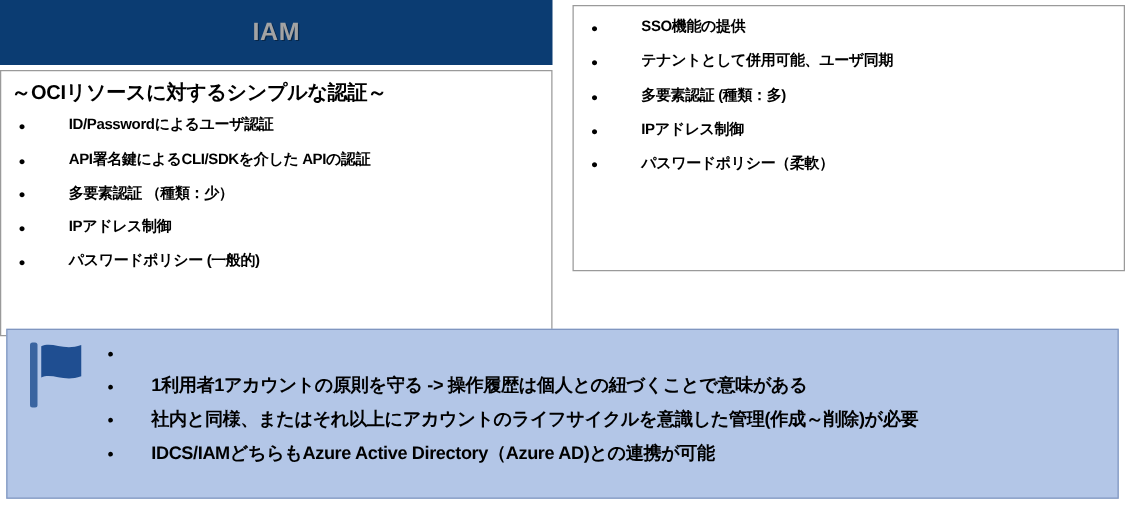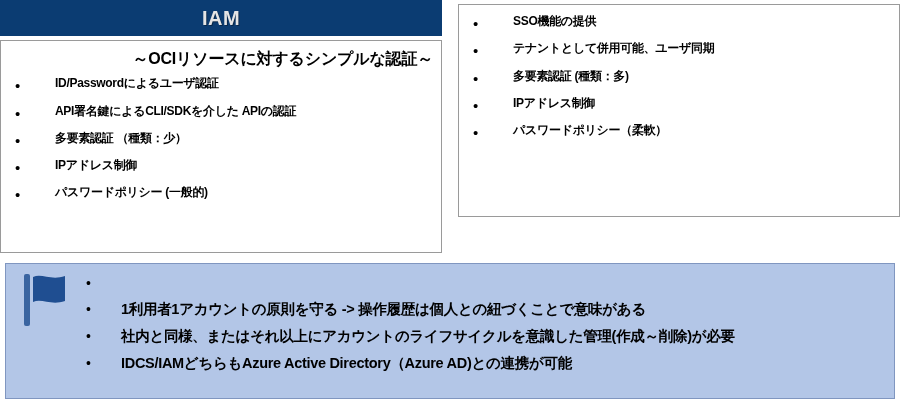--- a/index.html
+++ b/index.html
@@ -27,41 +27,41 @@
     top: 0;
     width: 900px;
     display: flex;
     gap: 16px;
   }
   .column {
     flex: 1 1 0;
     min-width: 0;
   }
   .col-header {
-    height: 36px;
+    height: 52px;
     background: #0b3c72;
-    color: #e5e5e5;
+    color: #a3a3a3;
     font-size: 20px;
     font-weight: bold;
     letter-spacing: 0.5px;
     display: flex;
     align-items: center;
     justify-content: center;
     text-shadow: 1px 1px 0 rgba(0,0,0,0.35);
   }
   .col-body {
     margin-top: 4px;
     height: 213px;
     background: #ffffff;
     border: 1px solid #9a9a9a;
     box-sizing: border-box;
     padding: 9px 8px 6px 8px;
   }
   .col-title {
-    text-align: right;
+    text-align: left;
     font-size: 16px;
     font-weight: bold;
     color: #000000;
     margin: 0 0 8px 0;
     line-height: 1.15;
     letter-spacing: -0.2px;
   }
   .bullet-list {
     list-style: none;
     margin: 0;

